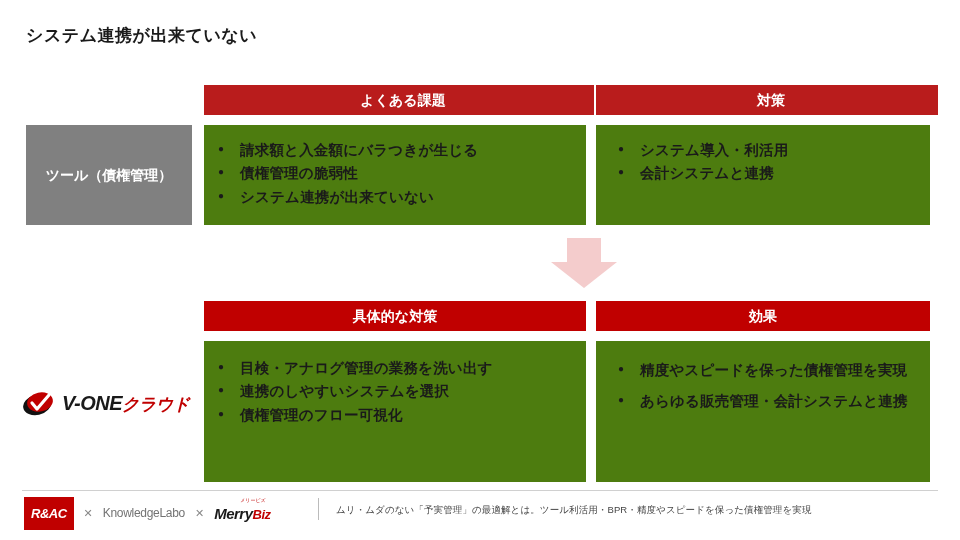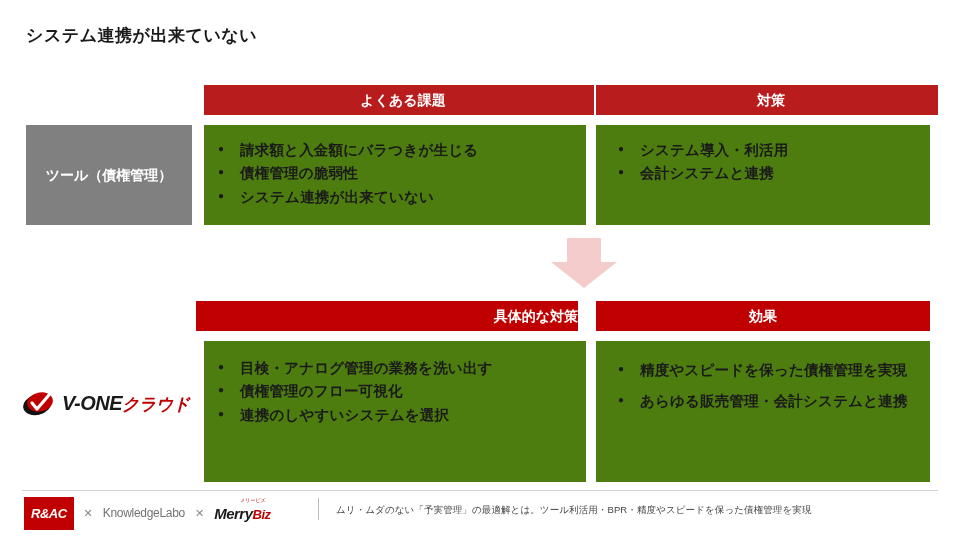--- a/index.html
+++ b/index.html
@@ -38,21 +38,21 @@
     text-align: center;
     font-size: 14px;
     font-weight: bold;
     color: #ffffff;
   }
   .hdr-gray { background: #b91c1c; padding-left: 8px; }
   .hdr-red  { background: #c00000; }
 
   .hdr-issue  { left: 204px; top: 85px;  width: 382px; }
   .hdr-action { left: 596px; top: 85px;  width: 334px; }
-  .hdr-conc   { left: 196px; top: 301px; width: 382px; text-align: right; }
+  .hdr-conc   { left: 204px; top: 301px; width: 382px; }
   .hdr-effect { left: 596px; top: 301px; width: 334px; }
 
   .panel {
     position: absolute;
     background: #4d7c0f;
     box-sizing: border-box;
   }
   .panel-tool {
     left: 26px;
     top: 125px;
@@ -271,22 +271,22 @@
       </svg>
     </span>
     <span class="vone-text">
       <span>V-ONE</span><span class="cloud">クラウド</span>
     </span>
   </div>
 
   <div class="panel panel-conc">
     <ul class="bullets">
       <li>目検・アナログ管理の業務を洗い出す</li>
+      <li>連携のしやすいシステムを選択</li>
       <li>債権管理のフロー可視化</li>
-      <li>連携のしやすいシステムを選択</li>
     </ul>
   </div>
 
   <div class="panel panel-effect">
     <ul class="bullets">
       <li>精度やスピードを保った債権管理を実現</li>
       <li>あらゆる販売管理・会計システムと連携</li>
     </ul>
   </div>
 

